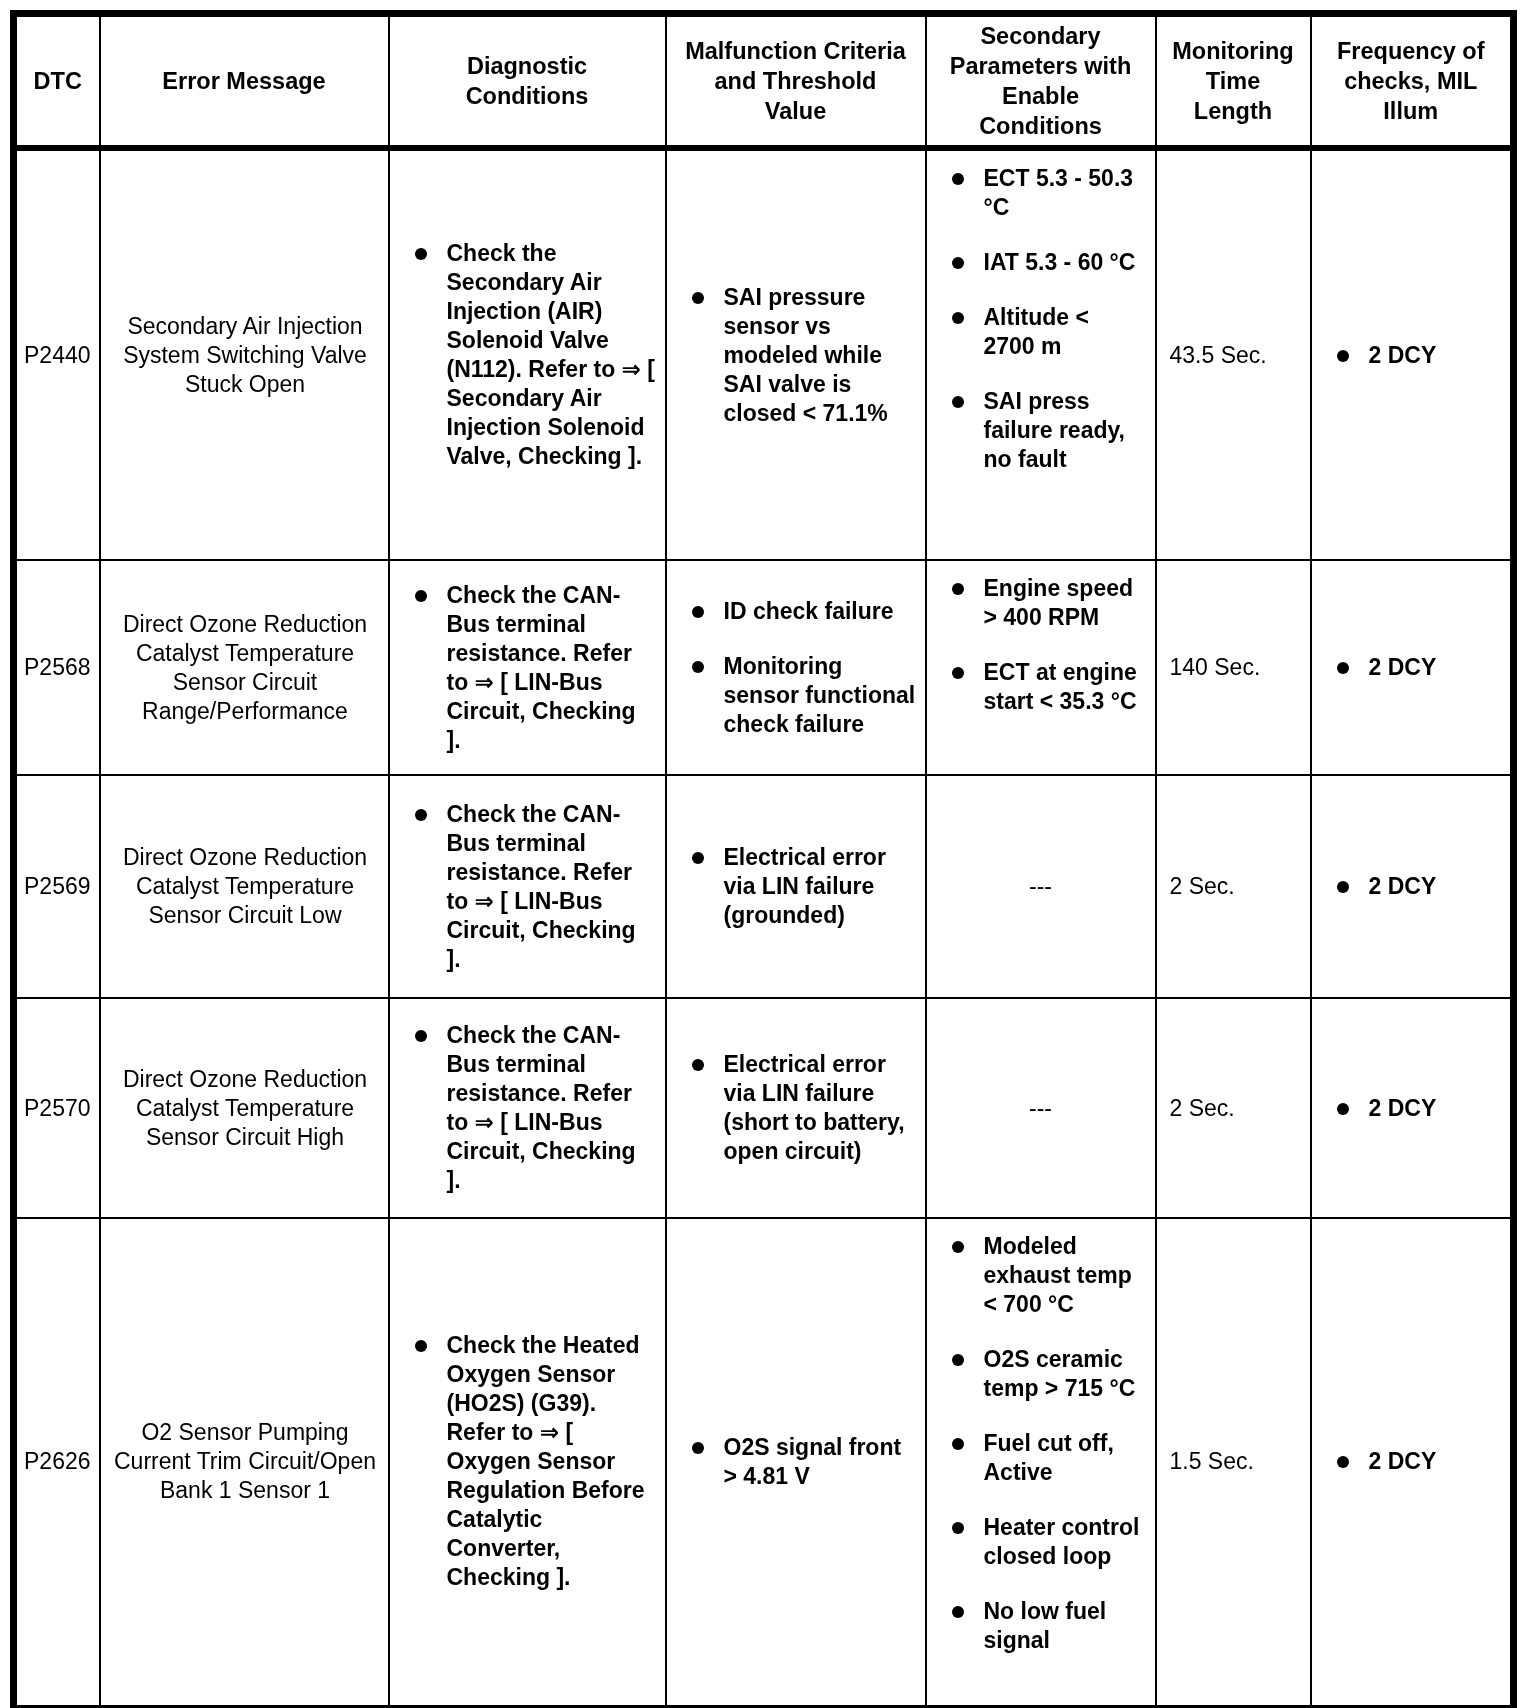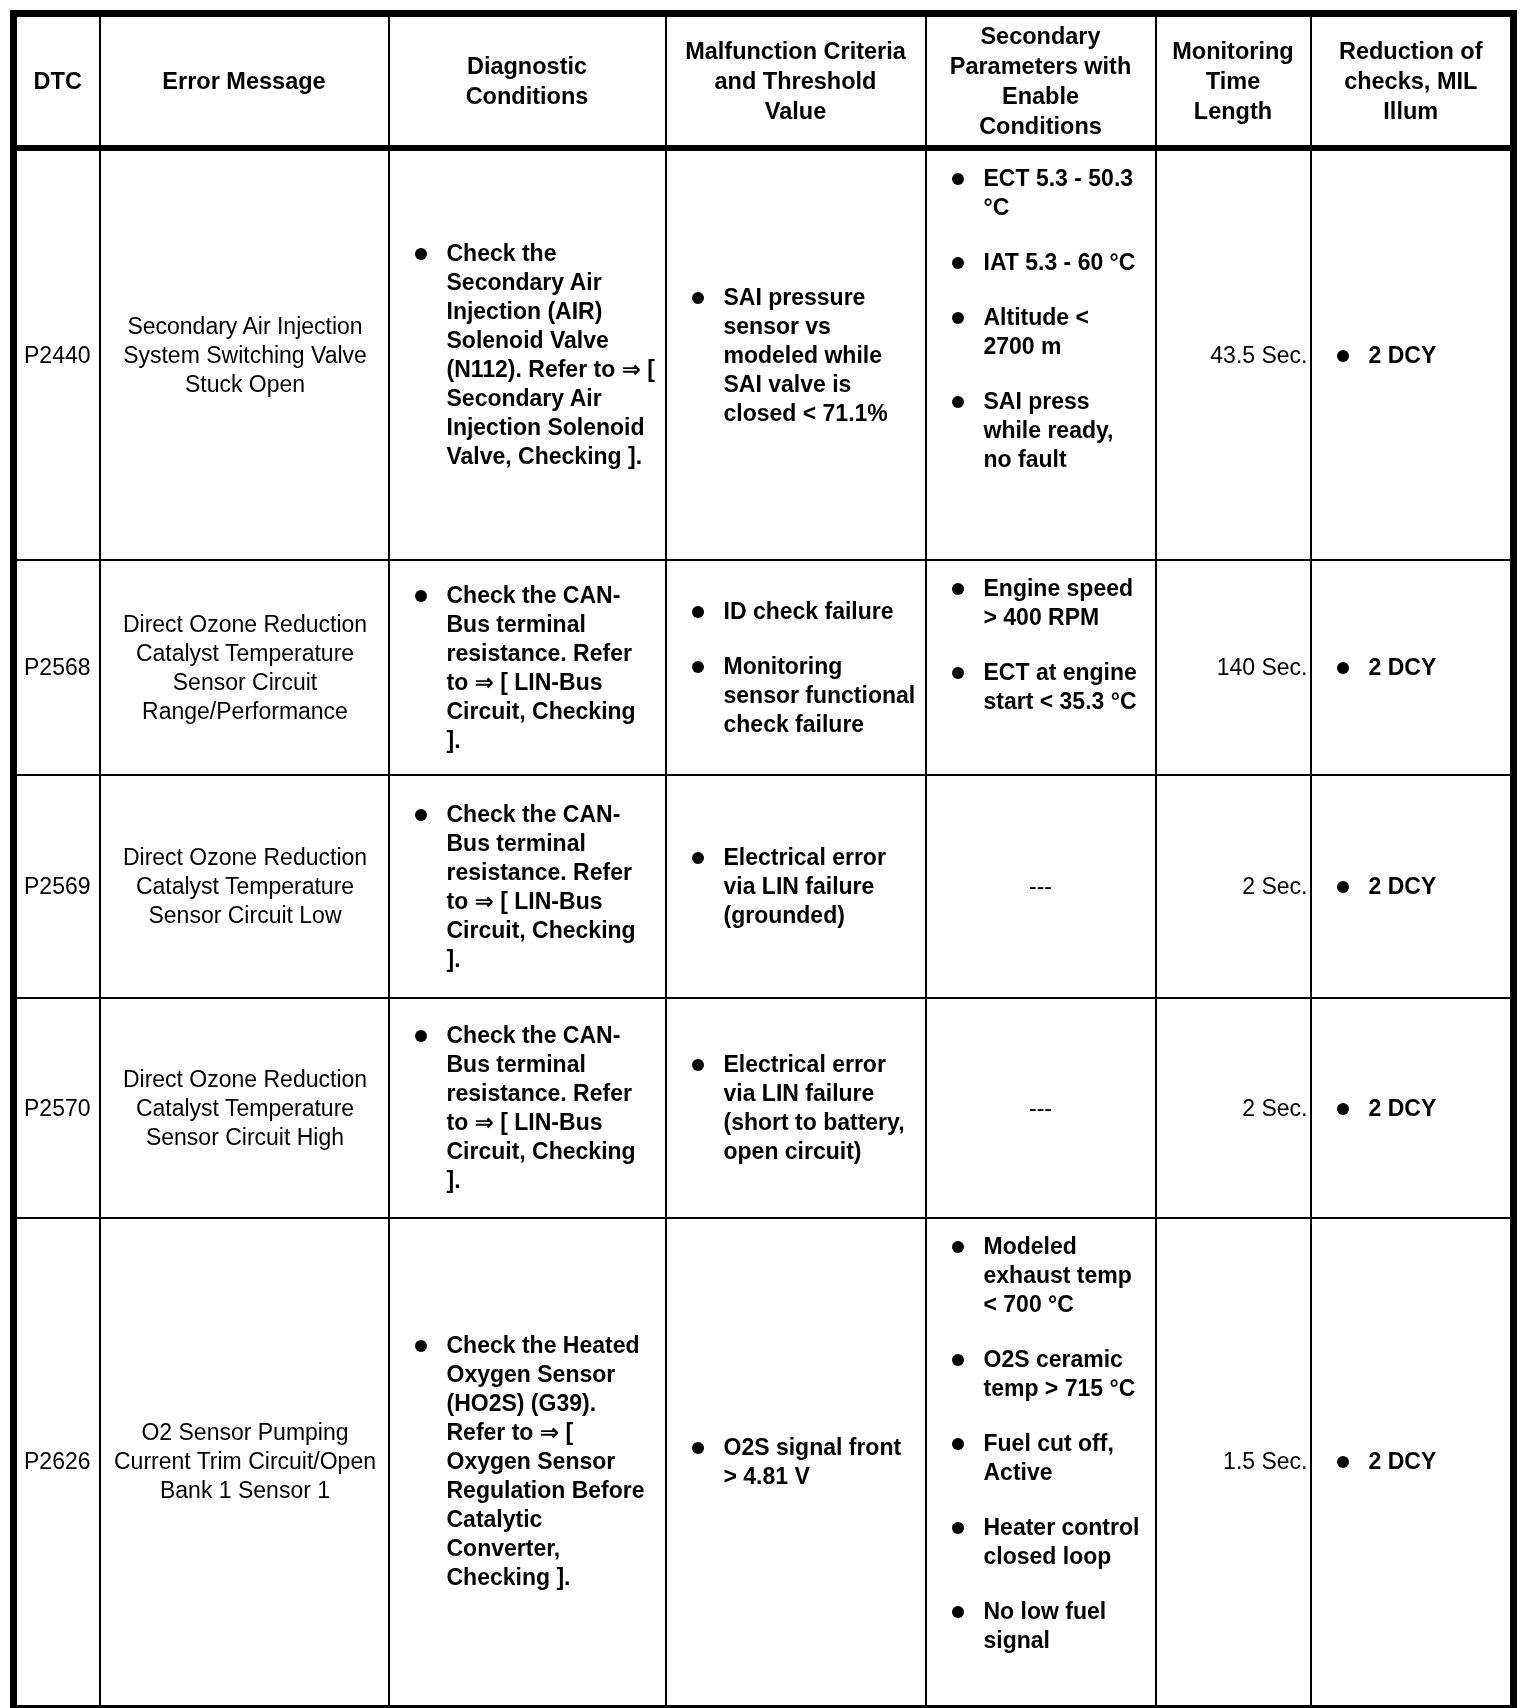--- a/index.html
+++ b/index.html
@@ -57,22 +57,22 @@
     padding: 6px 10px 6px 12px;
   }
   td.v-mid { vertical-align: middle; }
   td.v-top { vertical-align: top; }
   td.dash-cell {
     vertical-align: middle;
     text-align: center;
   }
   td.col-mon {
     vertical-align: middle;
-    text-align: right;
-    padding-left: 0;
+    text-align: left;
+    padding-left: 13px;
     padding-right: 2px;
   }
   .blist {
     display: flex;
     flex-direction: column;
     gap: 26px;
     padding: 12px 8px 12px 16px;
     font-weight: bold;
   }
   .bitem { display: flex; align-items: flex-start; }
@@ -109,21 +109,21 @@
           <th class="col-h">Malfunction Criteria
 and Threshold
 Value</th>
           <th class="col-h">Secondary
 Parameters with
 Enable
 Conditions</th>
           <th class="col-h">Monitoring
 Time
 Length</th>
-          <th class="col-h">Reduction of
+          <th class="col-h">Frequency of
 checks, MIL
 Illum</th>
         </tr>
     </thead>
     <tbody id="table-body">
         <tr>
           <td class="col-dtc"><span>P2440</span></td>
           <td class="col-msg"><span>Secondary Air Injection System Switching Valve Stuck Open</span></td>
           <td class="v-mid">
             <div class="blist">
@@ -150,21 +150,21 @@
               <div class="bitem">
                 <span class="dot"></span>
                 <span class="btext">IAT 5.3 - 60 °C</span>
               </div>
               <div class="bitem">
                 <span class="dot"></span>
                 <span class="btext">Altitude &lt; 2700 m</span>
               </div>
               <div class="bitem">
                 <span class="dot"></span>
-                <span class="btext">SAI press while ready, no fault</span>
+                <span class="btext">SAI press failure ready, no fault</span>
               </div>
             </div>
           </td>
           <td class="col-mon"><span>43.5 Sec.</span></td>
           <td class="v-mid">
             <div class="blist">
               <div class="bitem">
                 <span class="dot"></span>
                 <span class="btext">2 DCY</span>
               </div>

